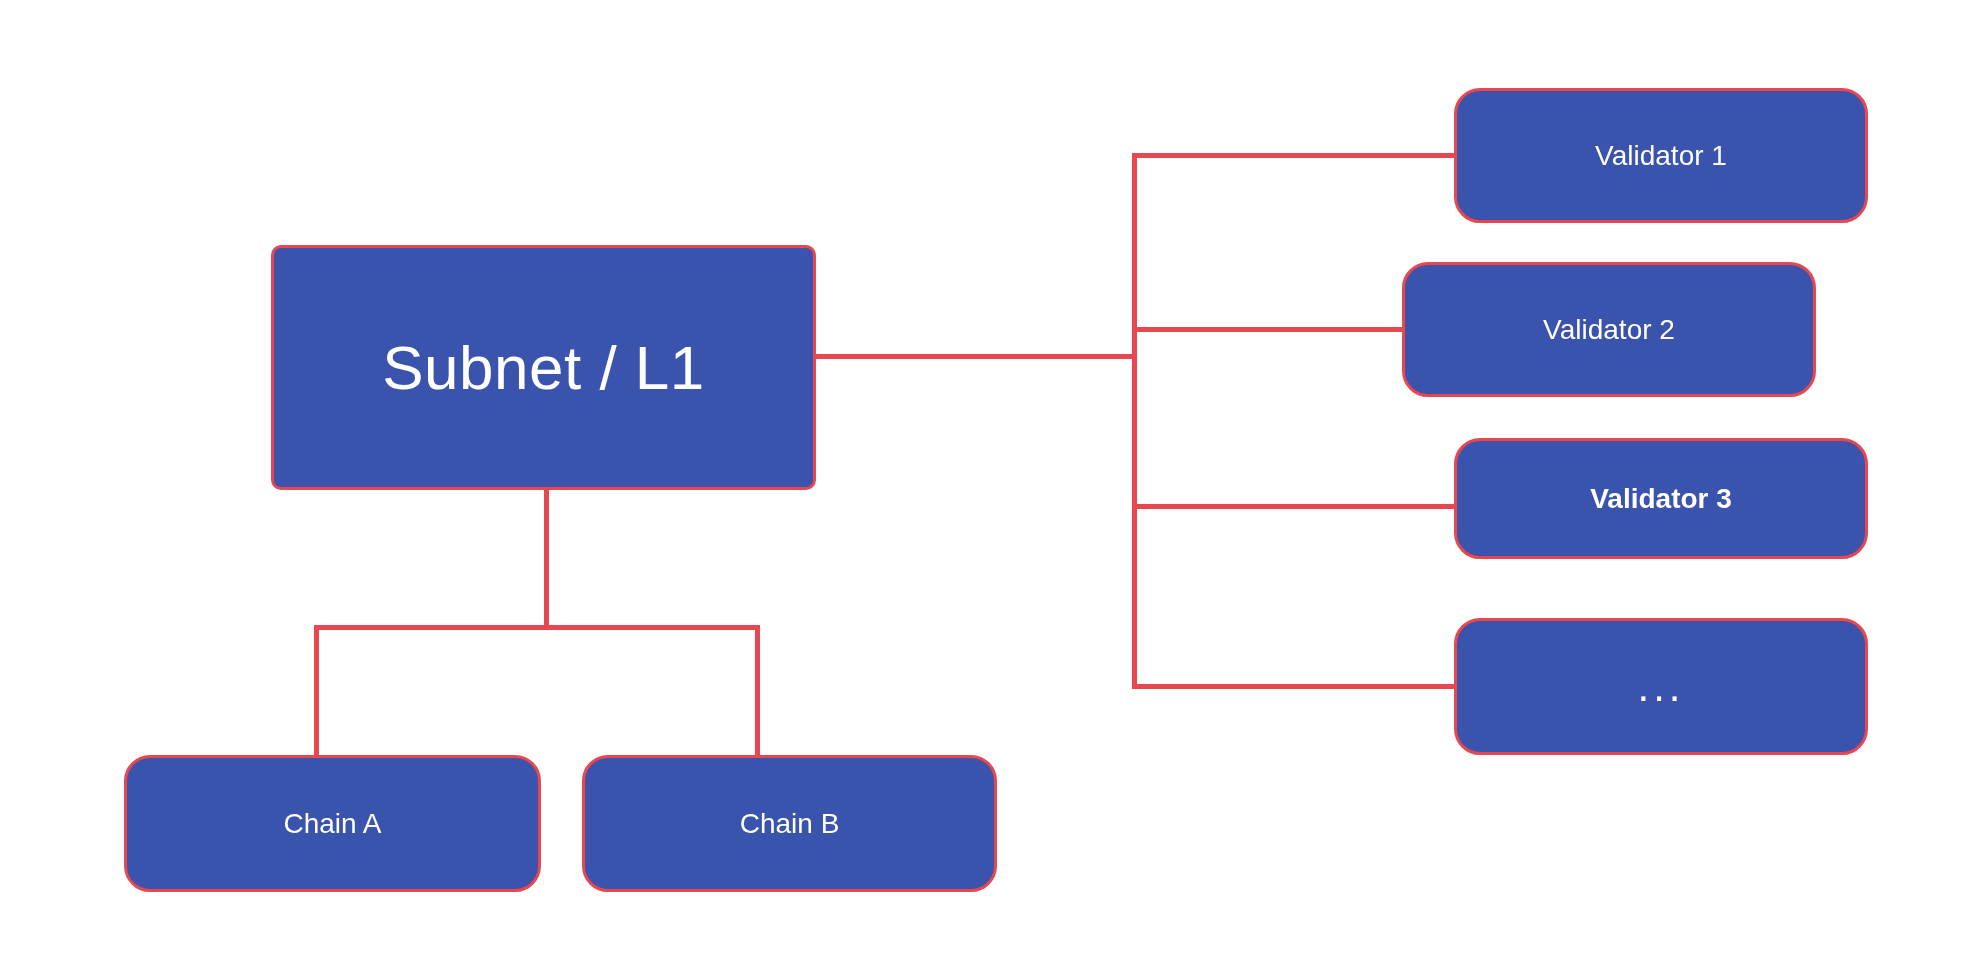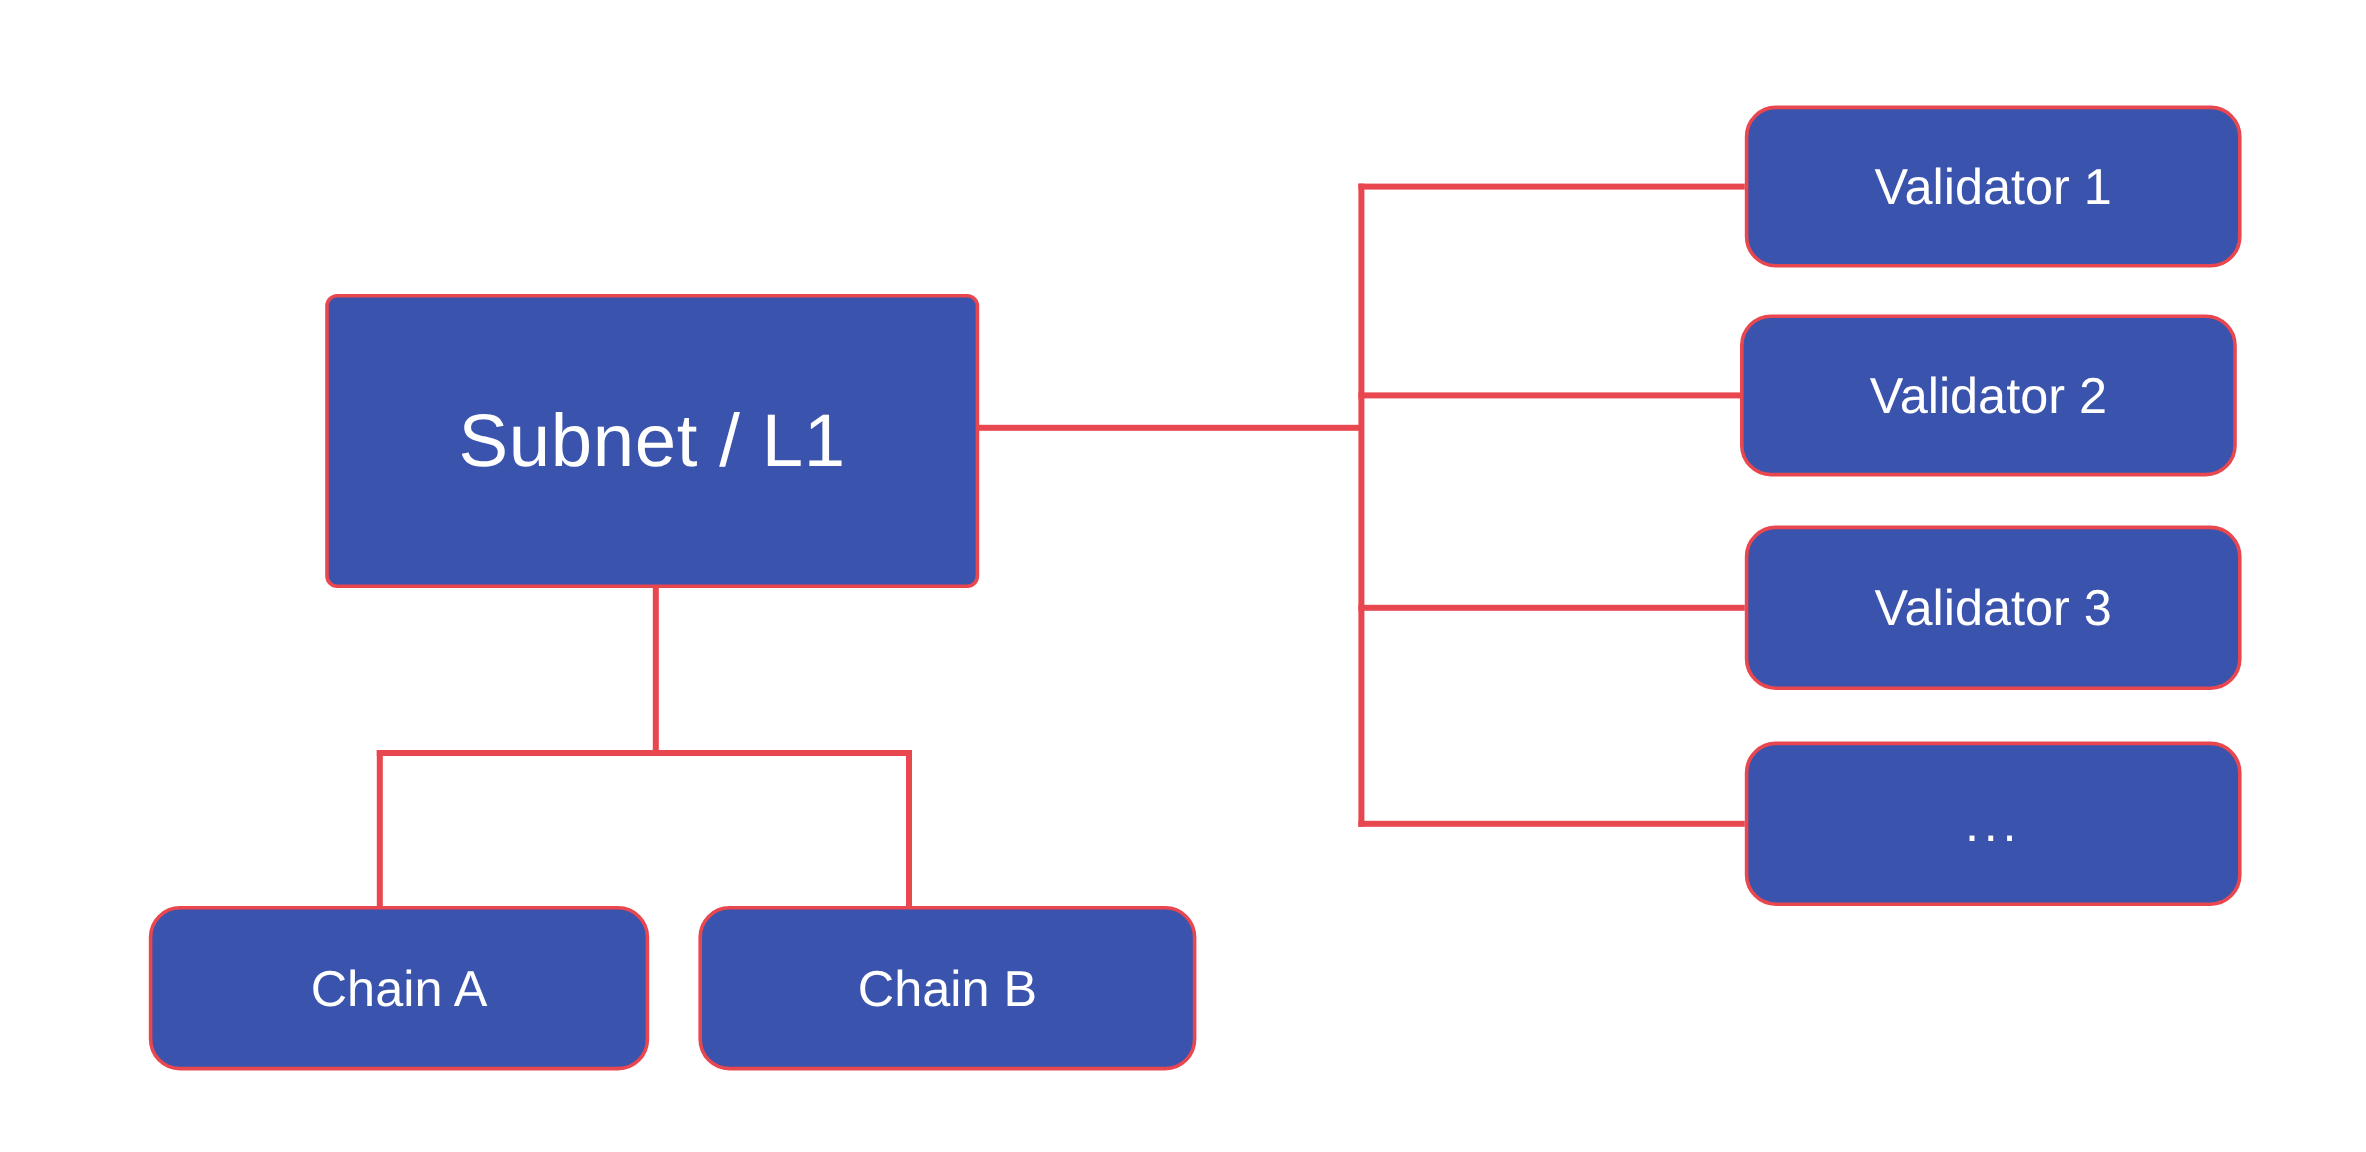--- a/index.html
+++ b/index.html
@@ -26,21 +26,21 @@
     justify-content: center;
     text-align: center;
   }
   .node-large {
     border-radius: 10px;
     font-size: 62px;
     letter-spacing: 0.5px;
   }
   .node-small {
     border-radius: 26px;
-    font-size: 42px;
+    font-size: 28px;
   }
   .node-dots {
     letter-spacing: 4px;
     font-size: 42px;
   }
   .line {
     position: absolute;
     background: #E8474F;
   }
 </style>
@@ -69,25 +69,25 @@
   </div>
 
   <div class="node node-small" style="left:582px; top:755px; width:415px; height:137px;">
     <span>Chain B</span>
   </div>
 
   <div class="node node-small" style="left:1454px; top:88px; width:414px; height:135px;">
     <span>Validator 1</span>
   </div>
 
-  <div class="node node-small" style="left:1450px; top:262px; width:414px; height:135px;">
+  <div class="node node-small" style="left:1402px; top:262px; width:414px; height:135px;">
     <span>Validator 2</span>
   </div>
 
-  <div class="node node-small" style="left:1454px; top:438px; width:414px; height:137px;">
+  <div class="node node-small" style="left:1454px; top:438px; width:414px; height:121px;font-weight:bold;">
     <span>Validator 3</span>
   </div>
 
   <div class="node node-small node-dots" style="left:1454px; top:618px; width:414px; height:137px;">
     <span>...</span>
   </div>
 
 </div>
 
 </body></html>

